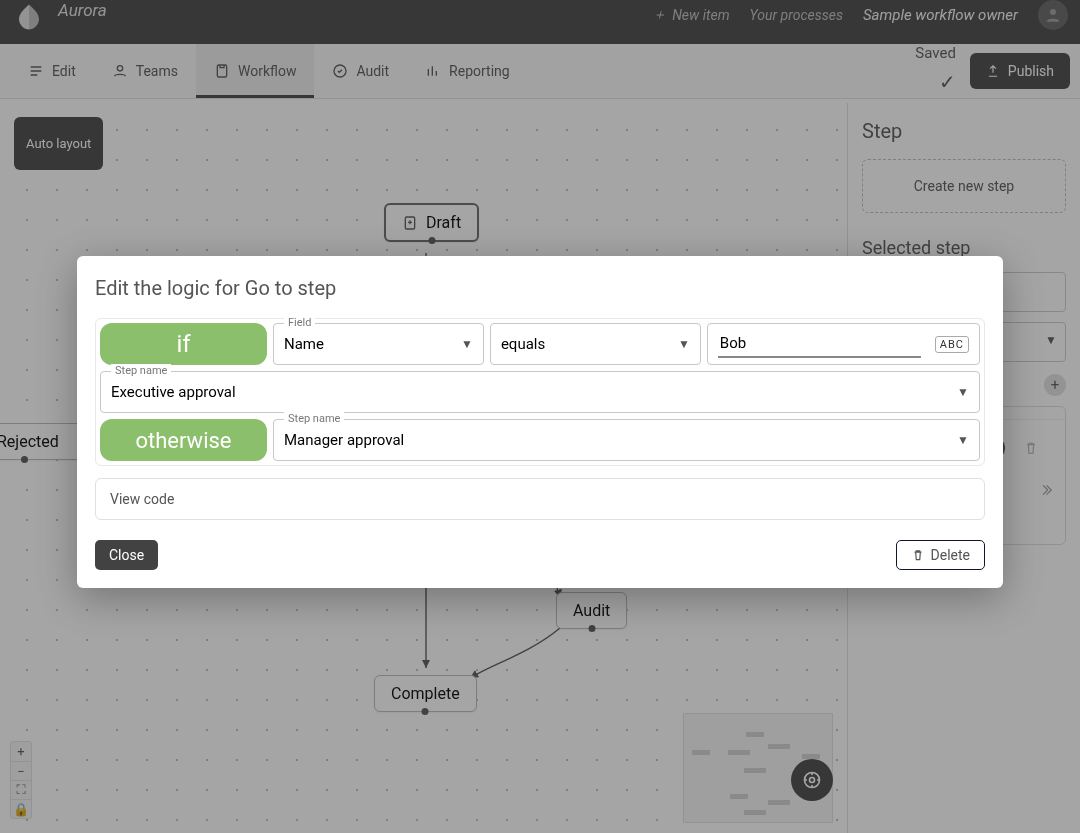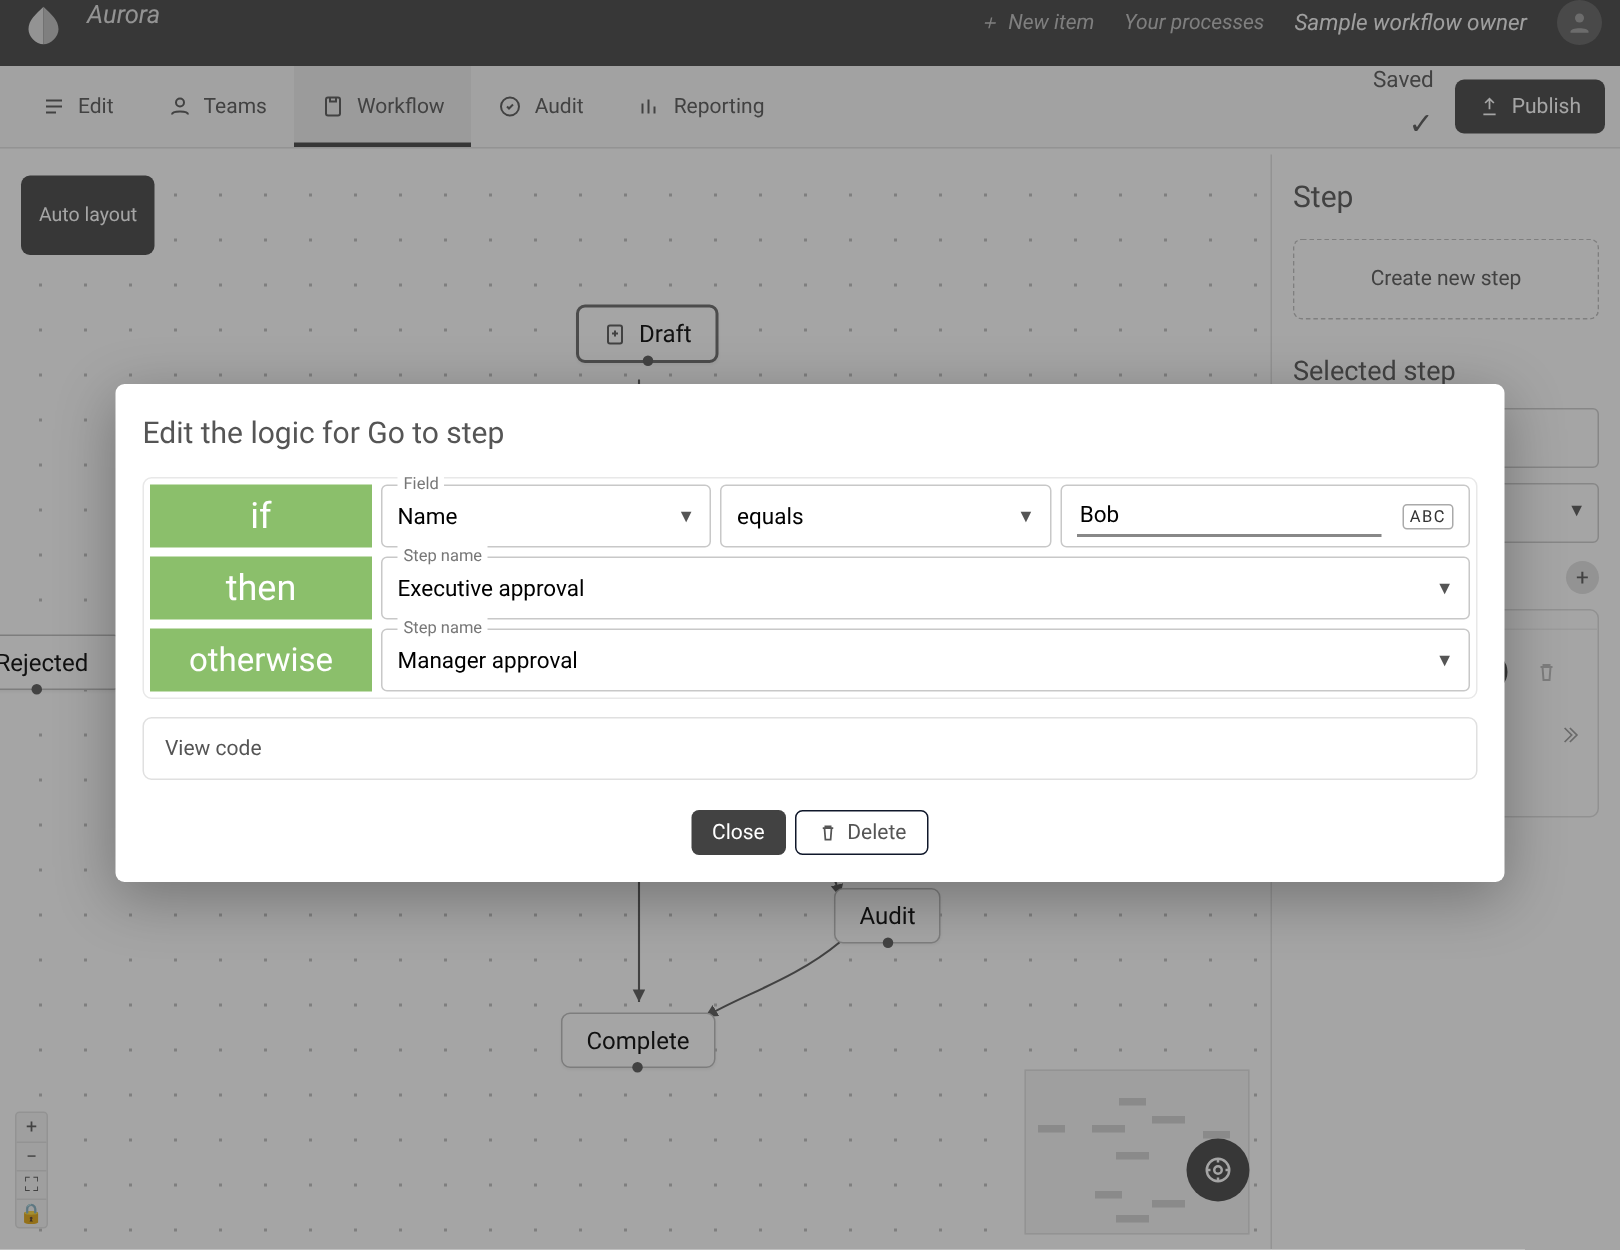--- a/index.html
+++ b/index.html
@@ -60,36 +60,36 @@
   .addl { display:flex; align-items:center; gap:8px; margin-top:16px; color:#555; cursor:pointer;}
   .trash-icon { color:#aaa; }
 
   
   .overlay { position:absolute; inset:0; background:rgba(40,40,40,0.42); display:flex; align-items:flex-start; justify-content:center; }
   .dialog { margin-top:256px; width:926px; background:#fff; border-radius:6px; box-shadow:0 10px 40px rgba(0,0,0,.3); padding:20px 18px 18px; }
   .dialog-title { font-size:20px; color:#555; margin-bottom:18px; }
   .logic-block { border:1px solid #e8e8e8; border-radius:6px; padding:4px; margin-bottom:12px;}
   .row { display:flex; gap:6px; margin-bottom:6px; }
   .row:last-child { margin-bottom:0; }
-  .kw { width:148px; display:flex; align-items:center; justify-content:center; font-size:24px; color:#fff; border-radius:0; }
+  .kw { width:167px; display:flex; align-items:center; justify-content:center; font-size:24px; color:#fff; border-radius:12px; }
   .kw.if { background:#8bbf6b; }
   .kw.then { background:#8bbf6b; }
   .kw.otherwise { background:#8bbf6b; font-size:22px; }
   .fld { position:relative; border:1px solid #c8c8c8; border-radius:4px; display:flex; align-items:center; padding:0 10px; font-size:15px; background:#fff; }
   .fld .lab { position:absolute; top:-8px; left:10px; background:#fff; font-size:11px; color:#777; padding:0 4px; }
   .fld .caret { margin-left:auto; font-size:12px; color:#555; }
   .row1 .fld { height:42px; }
   .fieldName { flex:1; }
   .equals { flex:1; }
   .valbox { flex:1; display:flex; align-items:center; }
   .valbox .under { flex:1; border:none; border-bottom:2px solid #888; padding:4px 2px; font-size:15px; outline:none; }
   .valbox .abc { margin-left:14px; font-size:11px; letter-spacing:1px; color:#333; border:1px solid #aaa; border-radius:3px; padding:1px 4px;}
   .stepname { flex:1; height:42px; }
   .view-code { border:1px solid #e0e0e0; border-radius:6px; padding:12px 14px; font-size:14px; color:#555; cursor:pointer; }
-  .dialog-btns { display:flex; justify-content:center; gap:6px; margin-top:20px; }
+  .dialog-btns { display:flex; justify-content:space-between; gap:6px; margin-top:20px; }
   .btn { height:30px; padding:0 14px; border-radius:5px; font-size:14px; cursor:pointer; display:flex; align-items:center; gap:6px; }
   .btn.close { background:#424242; color:#fff; border:none; }
   .btn.delete { background:#fff; color:#555; border:1px solid #0f172a; }
   svg { display:block; }
   path.edge { stroke:#555; stroke-width:1.4; fill:none; }
   .arrow { fill:#555; }
 </style>
 </head>
 <body>
 
@@ -294,21 +294,20 @@
         <div class="fld equals">
           <span>equals</span>
           <span class="caret">▼</span>
         </div>
         <div class="fld valbox">
           <input class="under" value="Bob" style="">
           <span class="abc">ABC</span>
         </div>
       </div>
       <div class="row">
-        <div class="kw then">then</div>
         <div class="fld stepname">
           <span class="lab">Step name</span>
           <span>Executive approval</span>
           <span class="caret">▼</span>
         </div>
       </div>
       <div class="row">
         <div class="kw otherwise">otherwise</div>
         <div class="fld stepname">
           <span class="lab">Step name</span>

